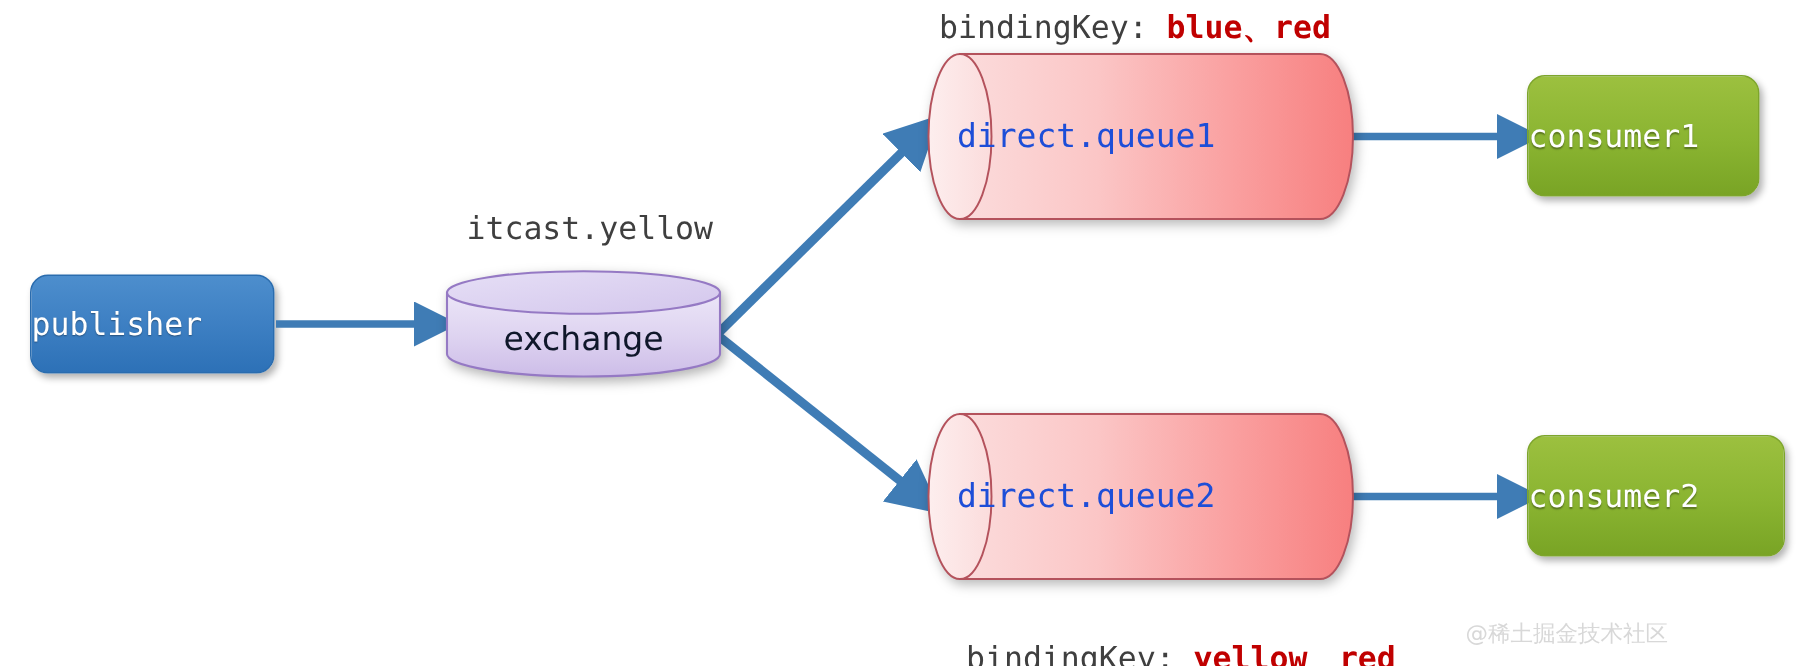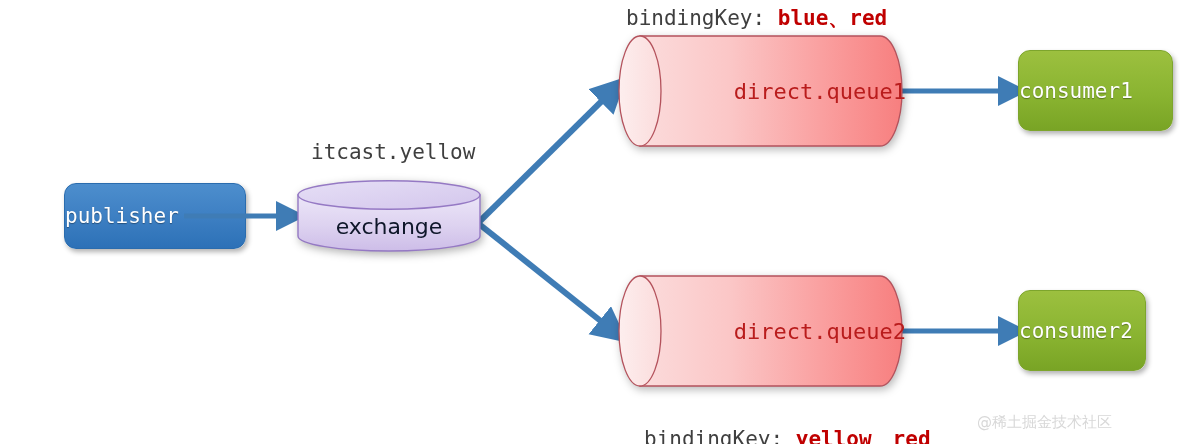--- a/index.html
+++ b/index.html
@@ -76,24 +76,24 @@
     font-family: "DejaVu Sans", sans-serif;
     font-size: 22px;
     color: #0f172a;
   }
 
   
   .cyl-h { filter: drop-shadow(2px 3px 4px rgba(0,0,0,0.28)); }
   .cyl-h-label {
     position: absolute;
     left: 0; right: 0;
-    text-align: right;
+    text-align: left;
     font-family: "DejaVu Sans Mono", monospace;
     font-size: 22px;
-    color: #b91c1c;
+    color: #1d4ed8;
   }
 
   
   .watermark {
     font-family: "DejaVu Sans", sans-serif;
     font-size: 15px;
     color: #d8d8d8;
     white-space: nowrap;
   }
 
@@ -109,21 +109,21 @@
     <span class="binding-key">blue</span><span class="binding-sep">、</span><span class="binding-key">red</span>
   </div>
 
   <div class="abs label binding-label" style="left:644px; top:425px;">
     <span>bindingKey:</span>
     <span class="binding-key">yellow</span><span class="binding-sep">、</span><span class="binding-key">red</span>
   </div>
 
   <div class="abs label exchange-name" style="left:311px; top:140px;">itcast.yellow</div>
 
-  <div class="abs rbox publisher-box" style="left:20px; top:183px; width:182px; height:66px;margin-left:44px;">
+  <div class="abs rbox publisher-box" style="left:20px; top:183px; width:163px; height:66px;">
     <span>publisher</span>
   </div>
 
   <svg class="abs" style="left:0; top:0;" width="1201" height="444">
     <defs>
       <marker id="ah" markerWidth="7" markerHeight="7" refX="2.6" refY="3" orient="auto" markerUnits="strokeWidth">
         <path d="M0,0 L6,3 L0,6 z" fill="#3f7cb5"></path>
       </marker>
     </defs>
 
@@ -194,19 +194,19 @@
       <path d="M22,4 L262,4 A22,55 0 0 1 262,114 L22,114 Z" fill="url(#q2Body)" stroke="#b4525c" stroke-width="1.3"></path>
       <ellipse cx="22" cy="59" rx="21" ry="55" fill="url(#q2Cap)" stroke="#b4525c" stroke-width="1.3"></ellipse>
     </svg>
     <div class="cyl-h-label" style="top:47px; left:20px; right:0;">direct.queue2</div>
   </div>
 
   <div class="abs rbox consumer-box" style="left:1018px; top:50px; width:155px; height:81px;">
     <span>consumer1</span>
   </div>
 
-  <div class="abs rbox consumer-box" style="left:1018px; top:290px; width:128px; height:81px;">
+  <div class="abs rbox consumer-box" style="left:1018px; top:290px; width:172px; height:81px;">
     <span>consumer2</span>
   </div>
 
   <div class="abs watermark" style="left:977px; top:413px;">@稀土掘金技术社区</div>
 
 </div>
 
 </body></html>

